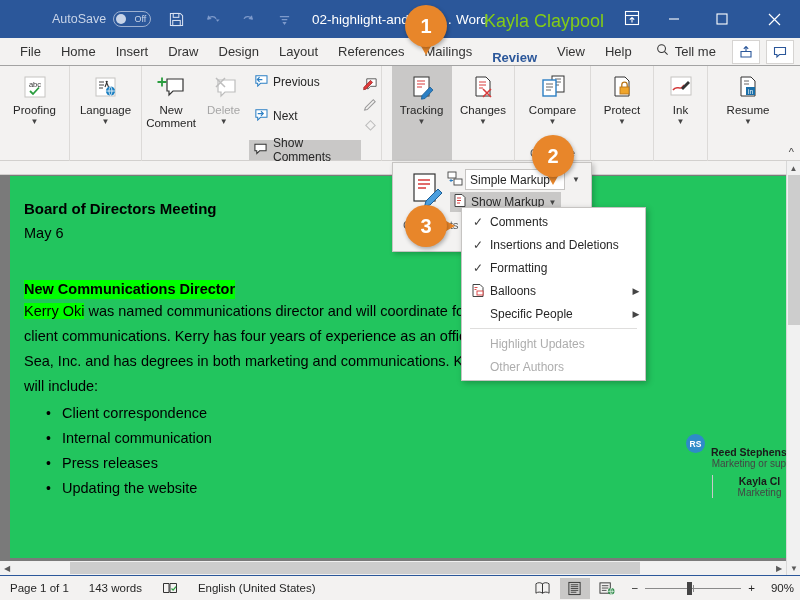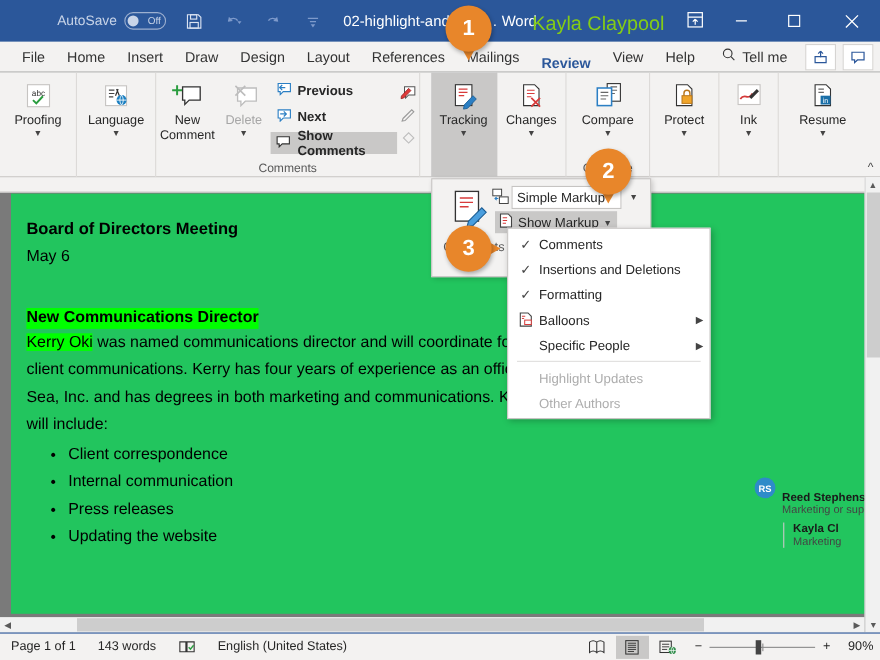--- a/index.html
+++ b/index.html
@@ -208,21 +208,21 @@
   .d-body { font-size: 14.5px; line-height: 25px; width: 575px; }
   .d-list { list-style: none; margin-top: 2px; }
   .d-list li {
     font-size: 14.5px; line-height: 25px; padding-left: 38px; position: relative;
   }
   .d-list li::before {
     content: "\2022"; position: absolute; left: 22px; font-size: 14px;
   }
 
   
-  .commentpane { position: absolute; left: 676px; top: 258px; width: 112px; }
+  .commentpane { position: absolute; left: 676px; top: 258px; width: 112px; text-align: center; }
   .cmt { display: flex; gap: 6px; }
   .cmt .avatar {
     width: 19px; height: 19px; border-radius: 50%; background: #2e8bc9;
     color: #fff; font-size: 8.5px; font-weight: bold; display: flex;
     align-items: center; justify-content: center; flex: 0 0 19px;
   }
   .cmt .cbody { overflow: hidden; margin-top: 12px; }
   .cmt .cname { font-size: 10.5px; font-weight: bold; color: #1a1a1a; white-space: nowrap; }
   .cmt .ctext { font-size: 10px; color: #444; white-space: nowrap; }
   .cmt-reply {
@@ -436,21 +436,21 @@
         <div class="bigbtn disabled" style="width:50px;">
           <span class="glyph">
             <svg width="30" height="26" viewBox="0 0 30 26">
                 <path d="M9 5h17v12H16l-4 4v-4H9z" fill="#fff" stroke="#bdbdbd" stroke-width="1.2"></path>
                 <path d="M7 3l9 9M16 3l-9 9" stroke="#bdbdbd" stroke-width="1.5"></path>
               </svg>
           </span>
           <span class="txt">Delete</span>
           <span class="caret">▼</span>
         </div>
-        <div style="display:flex; flex-direction:column; gap:4px; padding-top:2px; margin-left:2px;font-weight:bold;">
+        <div style="display:flex; flex-direction:column; gap:14px; padding-top:2px; margin-left:2px;">
           <div class="smallrow">
             <span>
               <svg width="15" height="13" viewBox="0 0 16 14">
                   <path d="M3 2h12v8H8l-3 3v-3H3z" fill="#fff" stroke="#2b7fc4" stroke-width="1.1"></path>
                   <path d="M10 6H5M7 3.5 4.5 6 7 8.5" fill="none" stroke="#2b7fc4" stroke-width="1.2"></path>
                 </svg>
             </span>
             <span>Previous</span>
           </div>
           <div class="smallrow">

